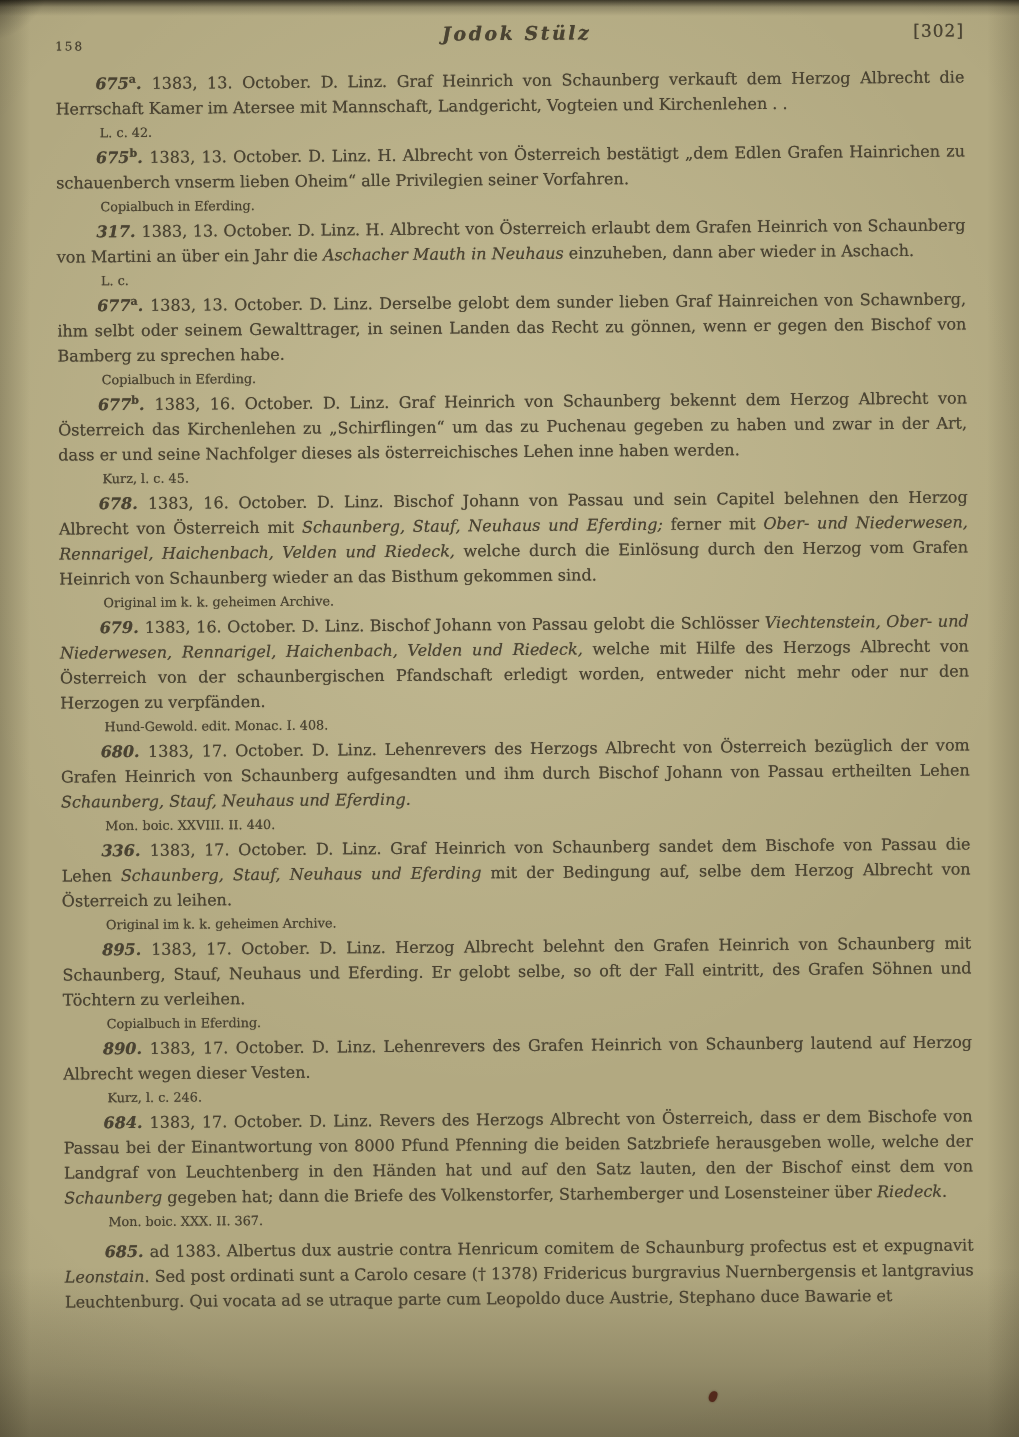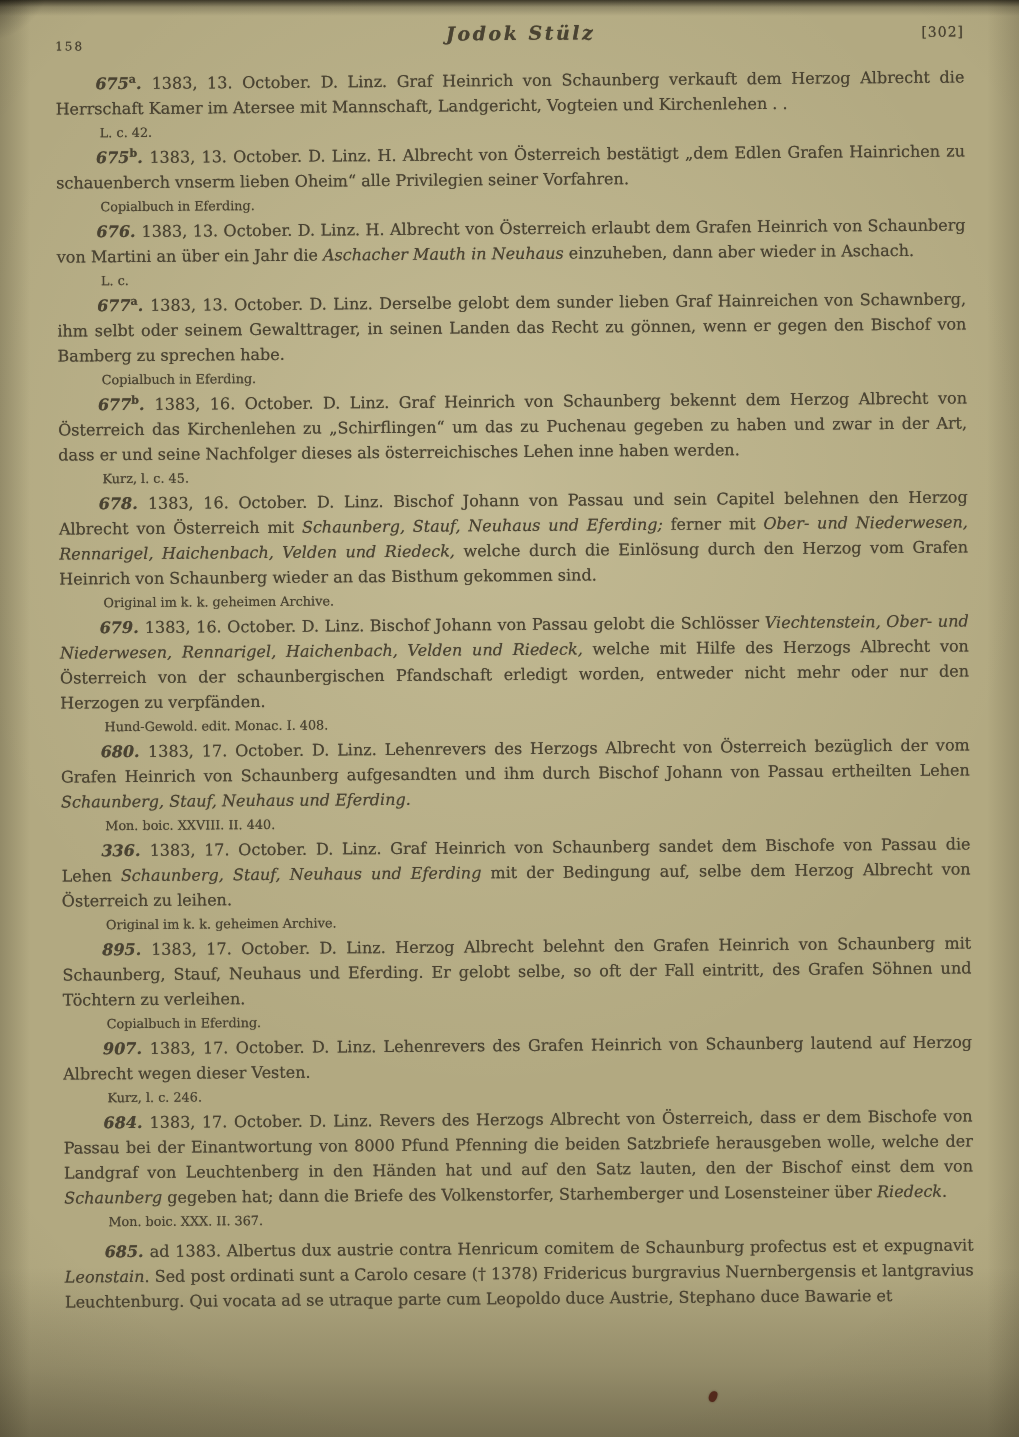--- a/index.html
+++ b/index.html
@@ -18,21 +18,21 @@
       #b2a981;
   }
   .scan {
     position:absolute; left:60px; right:50px; top:22px;
     transform:rotate(-0.45deg);
     text-shadow:0 0 0.7px rgba(74,67,50,0.75);
   }
   .header { display:flex; justify-content:space-between; align-items:baseline; margin-bottom:24px; }
   .pn-left  { font-size:12px; letter-spacing:2px; position:relative; top:7px; }
   .running-title { font-style:italic; font-weight:bold; font-size:19px; letter-spacing:2.5px; position:relative; left:18px; }
-  .pn-right { font-size:14px; letter-spacing:1px; }
+  .pn-right { font-size:17px; letter-spacing:1px; }
   .body-text { font-size:16px; line-height:25px; text-align:justify; }
   .entry { margin:0; text-indent:40px; }
   .entry.gap { margin-top:9px; }
   .num { font-weight:bold;font-style:italic; }
   sup.num-sup { font-weight:bold; font-size:11px; line-height:0; }
   .cite { font-size:12.8px; line-height:17px; margin:3px 0 4px 44px; text-indent:0; text-align:left; }
   .speck {
     position:absolute; left:709px; top:1391px; width:8px; height:11px;
     background:#53291c; border-radius:60% 40% 55% 45%;
     transform:rotate(15deg); box-shadow:0 0 2px rgba(60,25,15,0.6);
@@ -45,37 +45,37 @@
   <div class="header">
     <span class="pn-left">158</span>
     <span class="running-title">Jodok Stülz</span>
     <span class="pn-right">[302]</span>
   </div>
   <div class="body-text">
       <p class="entry"><span class="num">675</span><sup class="num-sup">a</sup><span class="num">. </span><span>1383, 13. October. D. Linz. Graf Heinrich von Schaunberg verkauft dem Herzog Albrecht die Herrschaft Kamer im Atersee mit Mannschaft, Landgericht, Vogteien und Kirchenlehen . .</span></p>
       <p class="cite">L. c. 42.</p>
       <p class="entry"><span class="num">675</span><sup class="num-sup">b</sup><span class="num">. </span><span>1383, 13. October. D. Linz. H. Albrecht von Österreich bestätigt „dem Edlen Grafen Hainrichen zu schauenberch vnserm lieben Oheim“ alle Privilegien seiner Vorfahren.</span></p>
       <p class="cite">Copialbuch in Eferding.</p>
-      <p class="entry"><span class="num">676</span><span class="num">. </span><span>1383, 13. October. D. Linz. H. Albrecht von Österreich erlaubt dem Grafen Heinrich von Schaunberg von Martini an über ein Jahr die </span><i>Aschacher Mauth in Neuhaus</i><span> einzuheben, dann aber wieder in Aschach.</span></p>
+      <p class="entry"><span class="num">317</span><span class="num">. </span><span>1383, 13. October. D. Linz. H. Albrecht von Österreich erlaubt dem Grafen Heinrich von Schaunberg von Martini an über ein Jahr die </span><i>Aschacher Mauth in Neuhaus</i><span> einzuheben, dann aber wieder in Aschach.</span></p>
       <p class="cite">L. c.</p>
       <p class="entry"><span class="num">677</span><sup class="num-sup">a</sup><span class="num">. </span><span>1383, 13. October. D. Linz. Derselbe gelobt dem sunder lieben Graf Hainreichen von Schawnberg, ihm selbt oder seinem Gewalttrager, in seinen Landen das Recht zu gönnen, wenn er gegen den Bischof von Bamberg zu sprechen habe.</span></p>
       <p class="cite">Copialbuch in Eferding.</p>
       <p class="entry"><span class="num">677</span><sup class="num-sup">b</sup><span class="num">. </span><span>1383, 16. October. D. Linz. Graf Heinrich von Schaunberg bekennt dem Herzog Albrecht von Österreich das Kirchenlehen zu „Schirflingen“ um das zu Puchenau gegeben zu haben und zwar in der Art, dass er und seine Nachfolger dieses als österreichisches Lehen inne haben werden.</span></p>
       <p class="cite">Kurz, l. c. 45.</p>
       <p class="entry"><span class="num">678</span><span class="num">. </span><span>1383, 16. October. D. Linz. Bischof Johann von Passau und sein Capitel belehnen den Herzog Albrecht von Österreich mit </span><i>Schaunberg, Stauf, Neuhaus und Eferding;</i><span> ferner mit </span><i>Ober- und Niederwesen, Rennarigel, Haichenbach, Velden und Riedeck,</i><span> welche durch die Einlösung durch den Herzog vom Grafen Heinrich von Schaunberg wieder an das Bisthum gekommen sind.</span></p>
       <p class="cite">Original im k. k. geheimen Archive.</p>
       <p class="entry"><span class="num">679</span><span class="num">. </span><span>1383, 16. October. D. Linz. Bischof Johann von Passau gelobt die Schlösser </span><i>Viechtenstein, Ober- und Niederwesen, Rennarigel, Haichenbach, Velden und Riedeck,</i><span> welche mit Hilfe des Herzogs Albrecht von Österreich von der schaunbergischen Pfandschaft erledigt worden, entweder nicht mehr oder nur den Herzogen zu verpfänden.</span></p>
       <p class="cite">Hund-Gewold. edit. Monac. I. 408.</p>
       <p class="entry"><span class="num">680</span><span class="num">. </span><span>1383, 17. October. D. Linz. Lehenrevers des Herzogs Albrecht von Österreich bezüglich der vom Grafen Heinrich von Schaunberg aufgesandten und ihm durch Bischof Johann von Passau ertheilten Lehen </span><i>Schaunberg, Stauf, Neuhaus und Eferding.</i></p>
       <p class="cite">Mon. boic. XXVIII. II. 440.</p>
       <p class="entry"><span class="num">336</span><span class="num">. </span><span>1383, 17. October. D. Linz. Graf Heinrich von Schaunberg sandet dem Bischofe von Passau die Lehen </span><i>Schaunberg, Stauf, Neuhaus und Eferding</i><span> mit der Bedingung auf, selbe dem Herzog Albrecht von Österreich zu leihen.</span></p>
       <p class="cite">Original im k. k. geheimen Archive.</p>
       <p class="entry"><span class="num">895</span><span class="num">. </span><span>1383, 17. October. D. Linz. Herzog Albrecht belehnt den Grafen Heinrich von Schaunberg mit Schaunberg, Stauf, Neuhaus und Eferding. Er gelobt selbe, so oft der Fall eintritt, des Grafen Söhnen und Töchtern zu verleihen.</span></p>
       <p class="cite">Copialbuch in Eferding.</p>
-      <p class="entry"><span class="num">907</span><span class="num">. </span><span>1383, 17. October. D. Linz. Lehenrevers des Grafen Heinrich von Schaunberg lautend auf Herzog Albrecht wegen dieser Vesten.</span></p>
+      <p class="entry"><span class="num">890</span><span class="num">. </span><span>1383, 17. October. D. Linz. Lehenrevers des Grafen Heinrich von Schaunberg lautend auf Herzog Albrecht wegen dieser Vesten.</span></p>
       <p class="cite">Kurz, l. c. 246.</p>
       <p class="entry"><span class="num">684</span><span class="num">. </span><span>1383, 17. October. D. Linz. Revers des Herzogs Albrecht von Österreich, dass er dem Bischofe von Passau bei der Einantwortung von 8000 Pfund Pfenning die beiden Satzbriefe herausgeben wolle, welche der Landgraf von Leuchtenberg in den Händen hat und auf den Satz lauten, den der Bischof einst dem von </span><i>Schaunberg</i><span> gegeben hat; dann die Briefe des Volkenstorfer, Starhemberger und Losensteiner über </span><i>Riedeck</i><span>.</span></p>
       <p class="cite">Mon. boic. XXX. II. 367.</p>
       <p class="entry gap"><span class="num">685</span><span class="num">. </span><span>ad 1383. Albertus dux austrie contra Henricum comitem de Schaunburg profectus est et expugnavit </span><i>Leonstain</i><span>. Sed post ordinati sunt a Carolo cesare († 1378) Fridericus burgravius Nuernbergensis et lantgravius Leuchtenburg. Qui vocata ad se utraque parte cum Leopoldo duce Austrie, Stephano duce Bawarie et</span></p>
     </div>
 </div>
 
 <div class="speck"></div>
 
 </body></html>

